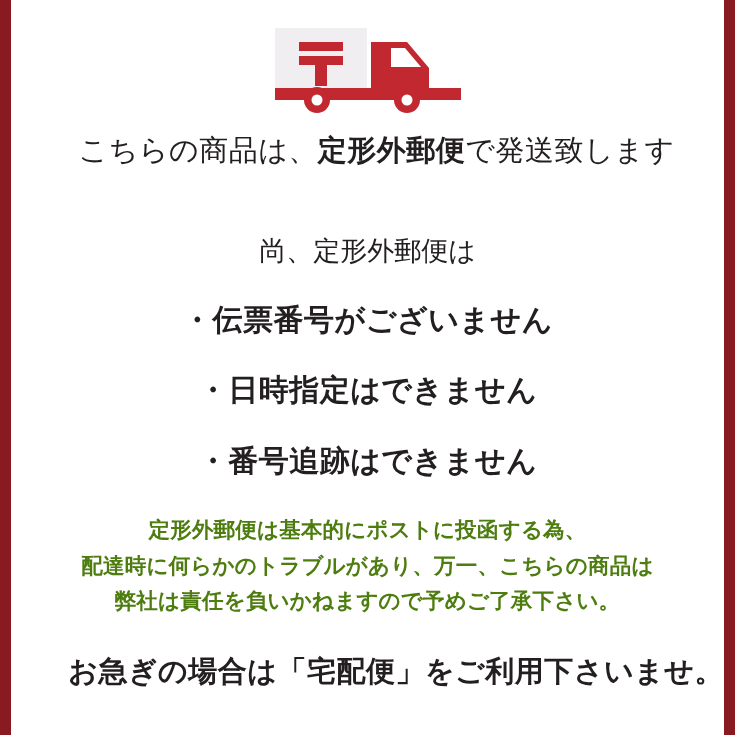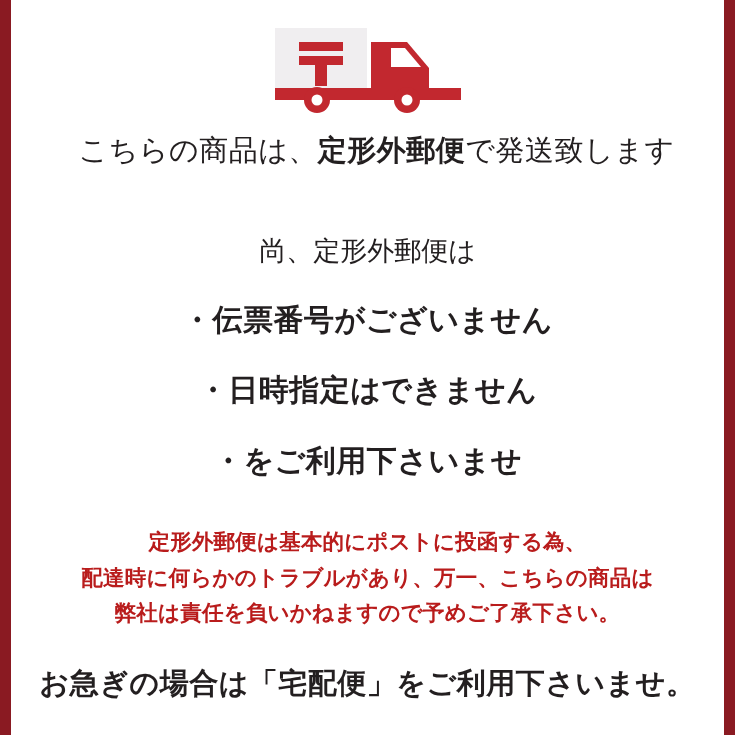--- a/index.html
+++ b/index.html
@@ -77,33 +77,34 @@
   .line-bullet {
     font-size: 30px;
     font-weight: bold;
     line-height: 1.55;
     white-space: nowrap;
     letter-spacing: 0.5px;
     margin-top: 24px;
   }
 
   .group3 {
-    margin-top: 40px;
-    color: #b91c1c;
+    margin-top: 28px;
+    color: #4d7c0f;
   }
   .line-warn {
     font-size: 21.5px;
     font-weight: bold;
     line-height: 1.65;
     white-space: nowrap;
     letter-spacing: 0.2px;
   }
 
   .group4 {
     margin-top: 32px;
+    text-align: right;
   }
   .line-foot {
     font-size: 29px;
     font-weight: bold;
     line-height: 1.4;
     white-space: nowrap;
     letter-spacing: 0.5px;
   }
 </style>
 </head>
@@ -135,21 +136,21 @@
     </div>
 
     <div class="block group1">
       <div class="line-main"><span>こちらの商品は、</span><span class="b">定形外郵便</span><span>で発送致します</span></div>
     </div>
 
     <div class="block group2">
       <div class="line-sub">尚、定形外郵便は</div>
       <div class="line-bullet">・伝票番号がございません</div>
       <div class="line-bullet">・日時指定はできません</div>
-      <div class="line-bullet">・をご利用下さいませ</div>
+      <div class="line-bullet">・番号追跡はできません</div>
     </div>
 
     <div class="block group3">
       <div class="line-warn">定形外郵便は基本的にポストに投函する為、</div>
       <div class="line-warn">配達時に何らかのトラブルがあり、万一、こちらの商品は</div>
       <div class="line-warn">弊社は責任を負いかねますので予めご了承下さい。</div>
     </div>
 
     <div class="block group4">
       <div class="line-foot"><span>お急ぎの場合は</span><span>「宅配便」</span><span>をご利用下さいませ。</span></div>

